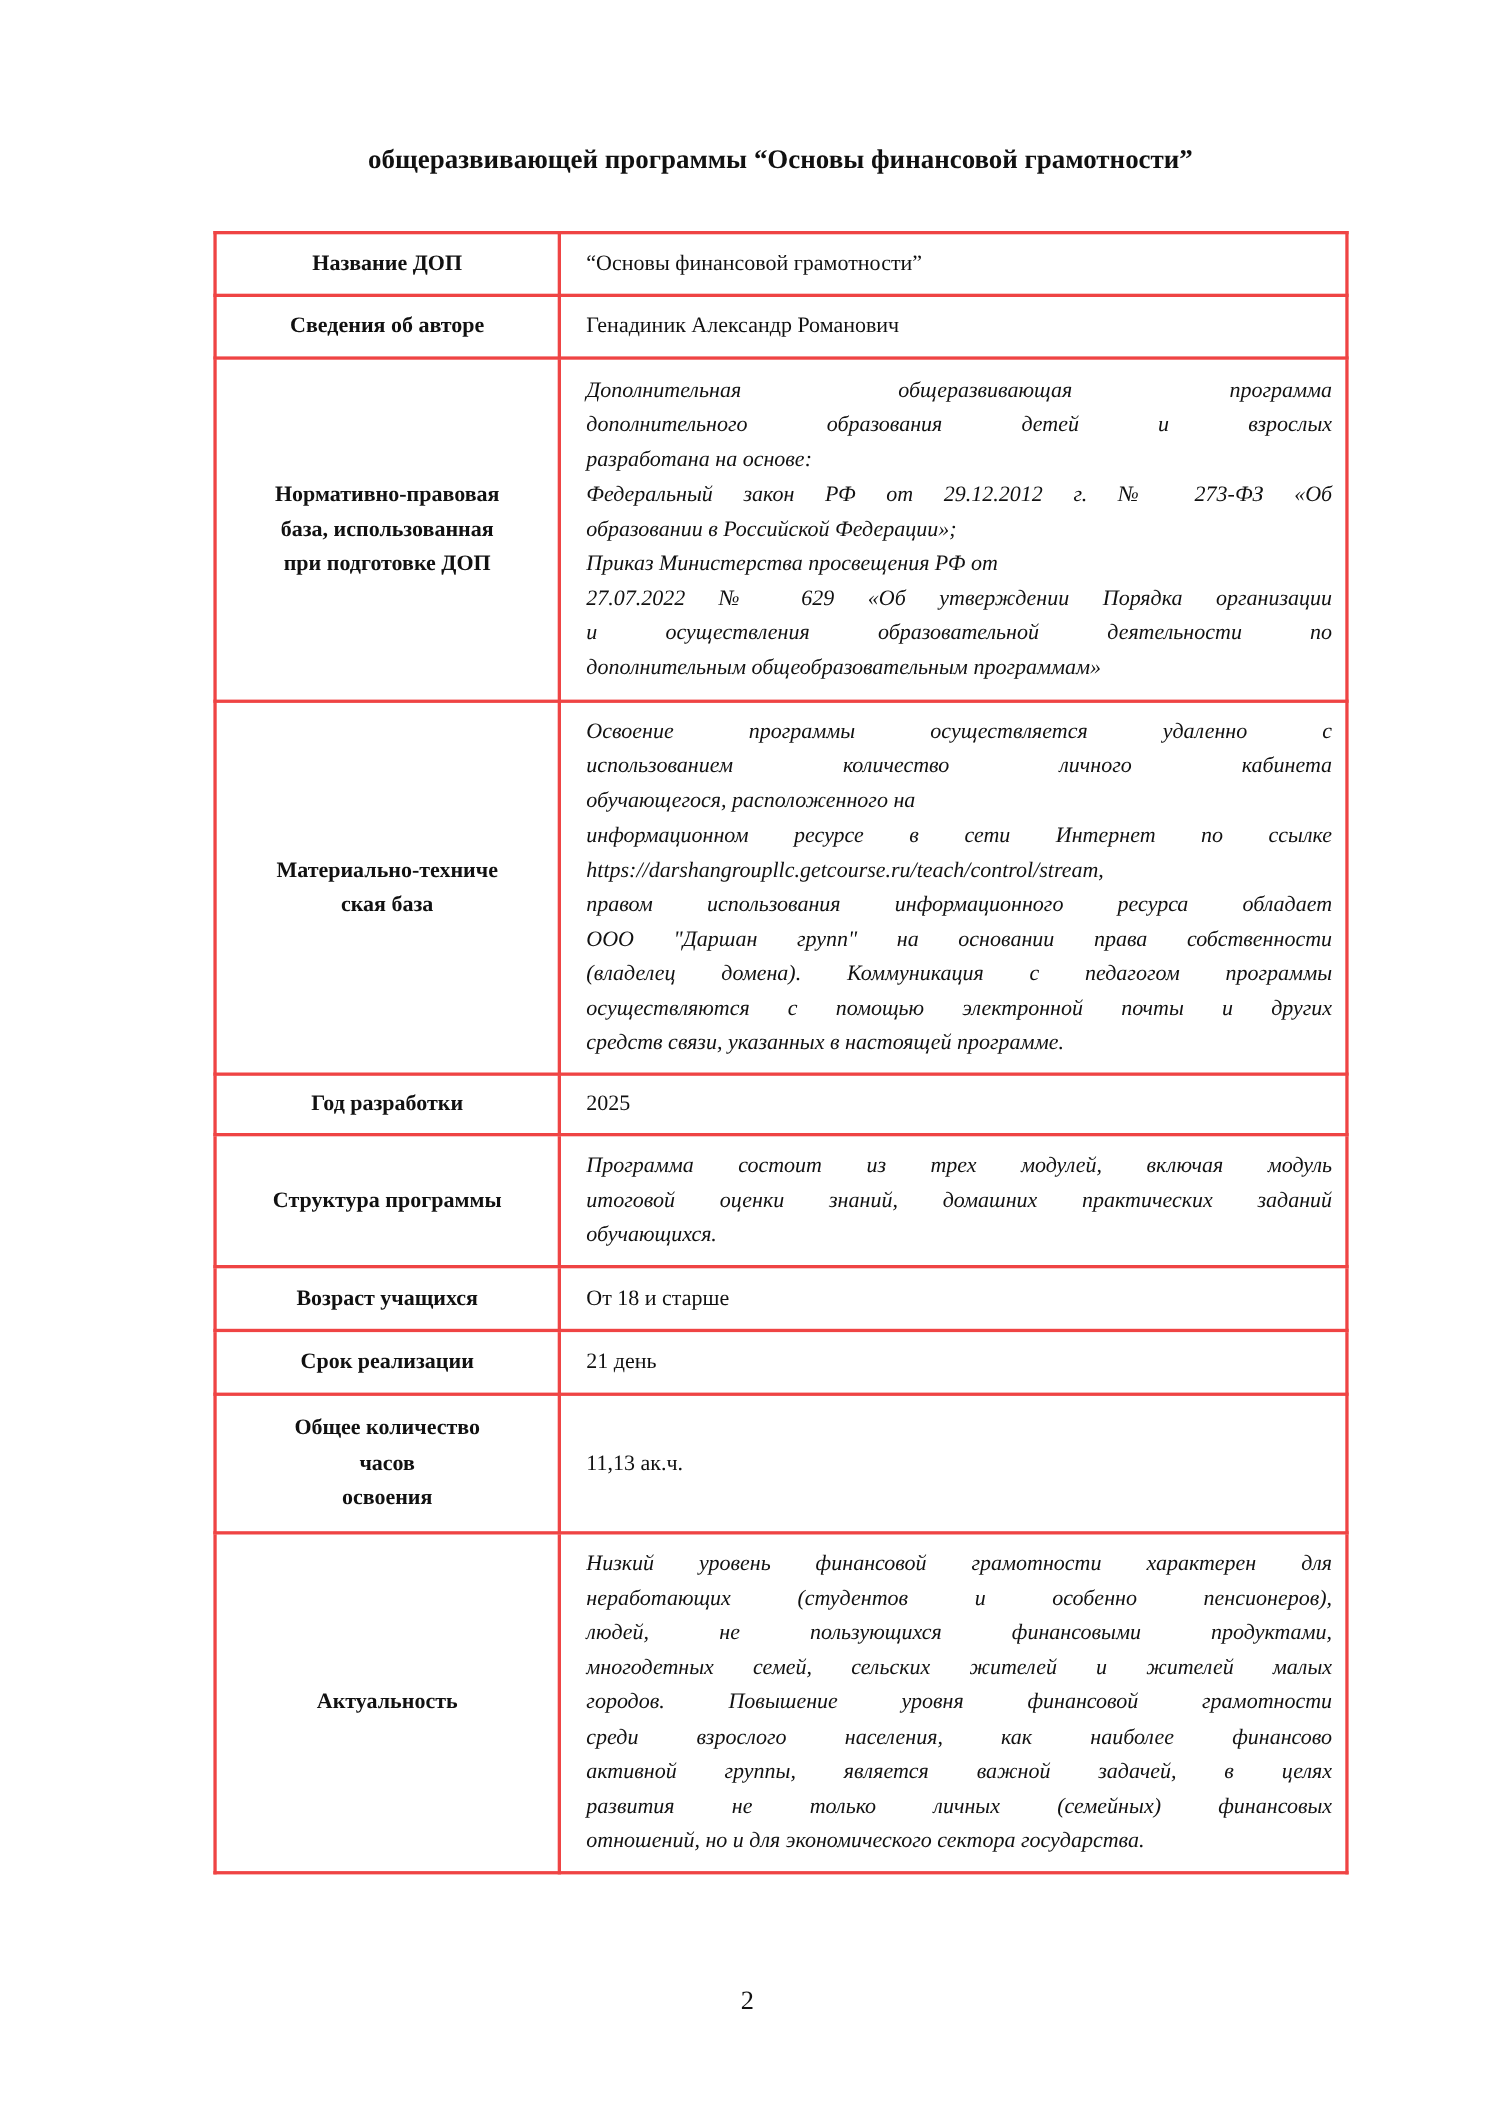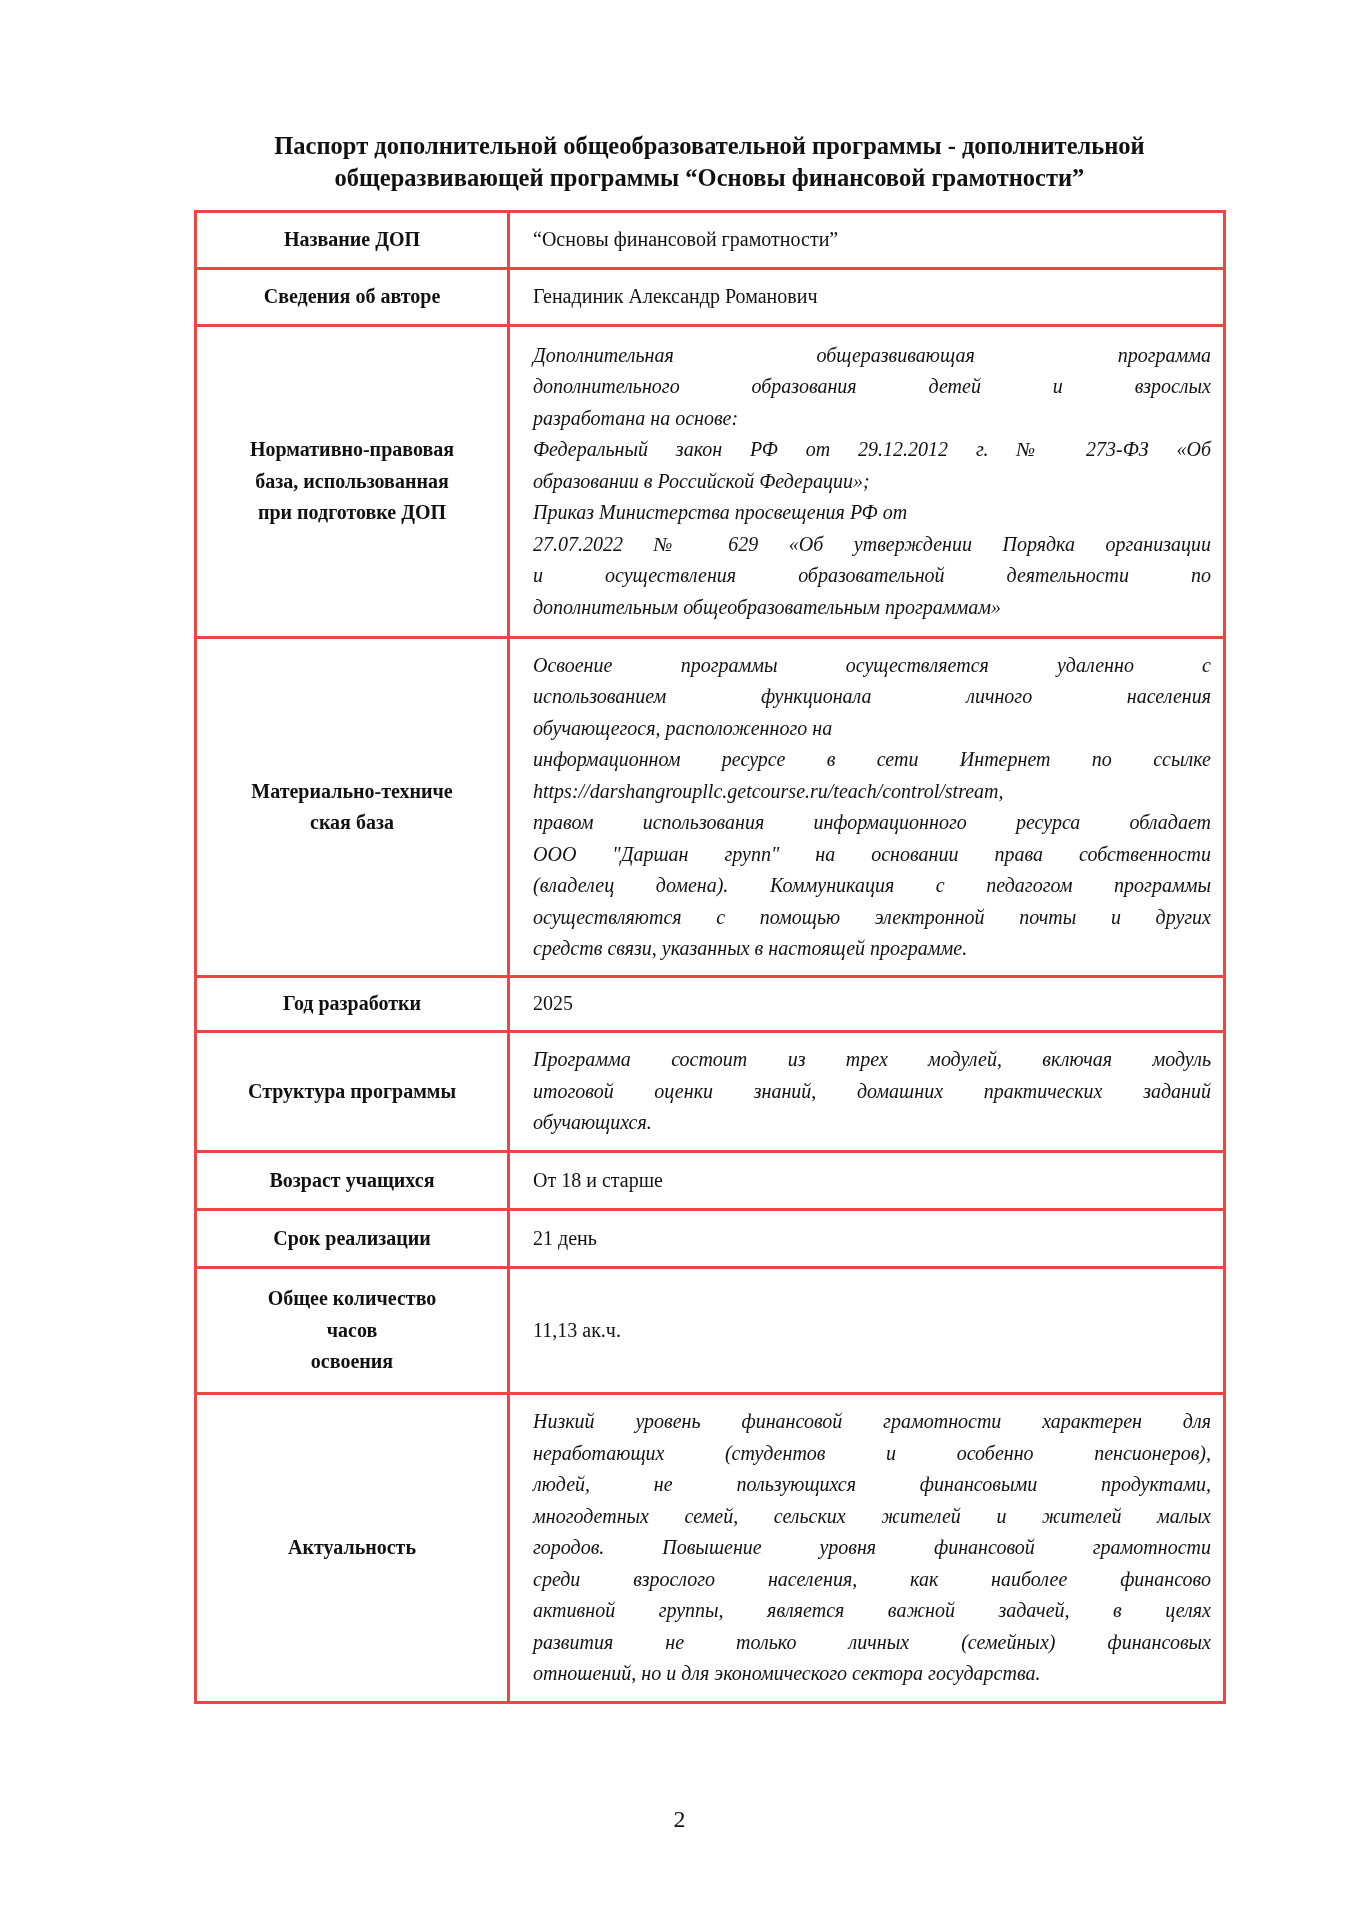--- a/index.html
+++ b/index.html
@@ -67,21 +67,20 @@
       width: 1359px;
       top: 1806px;
       text-align: center;
       font-size: 24px;
     }
   </style>
 </head>
 <body>
 
 <div class="page-title">
-  <div>Паспорт дополнительной общеобразовательной программы - дополнительной</div>
   <div>общеразвивающей программы “Основы финансовой грамотности”</div>
 </div>
 
 <table class="passport">
   <tbody id="passport-body">
       <tr style="height: 57px;">
         <td class="label">
           <span class="line">Название ДОП</span>
         </td>
         <td class="value">
@@ -114,21 +113,21 @@
           <span class="line nojust last">дополнительным общеобразовательным программам»</span>
         </td>
       </tr>
       <tr style="height: 339px;">
         <td class="label">
           <span class="line">Материально-техниче</span>
           <span class="line">ская база</span>
         </td>
         <td class="value justify">
           <span class="line">Освоение программы осуществляется удаленно с</span>
-          <span class="line">использованием функционала личного населения</span>
+          <span class="line">использованием количество личного кабинета</span>
           <span class="line nojust">обучающегося, расположенного на</span>
           <span class="line">информационном ресурсе в сети Интернет по ссылке</span>
           <span class="line nojust">https://darshangroupllc.getcourse.ru/teach/control/stream,</span>
           <span class="line">правом использования информационного ресурса обладает</span>
           <span class="line">ООО "Даршан групп" на основании права собственности</span>
           <span class="line">(владелец домена). Коммуникация с педагогом программы</span>
           <span class="line">осуществляются с помощью электронной почты и других</span>
           <span class="line nojust last">средств связи, указанных в настоящей программе.</span>
         </td>
       </tr>

